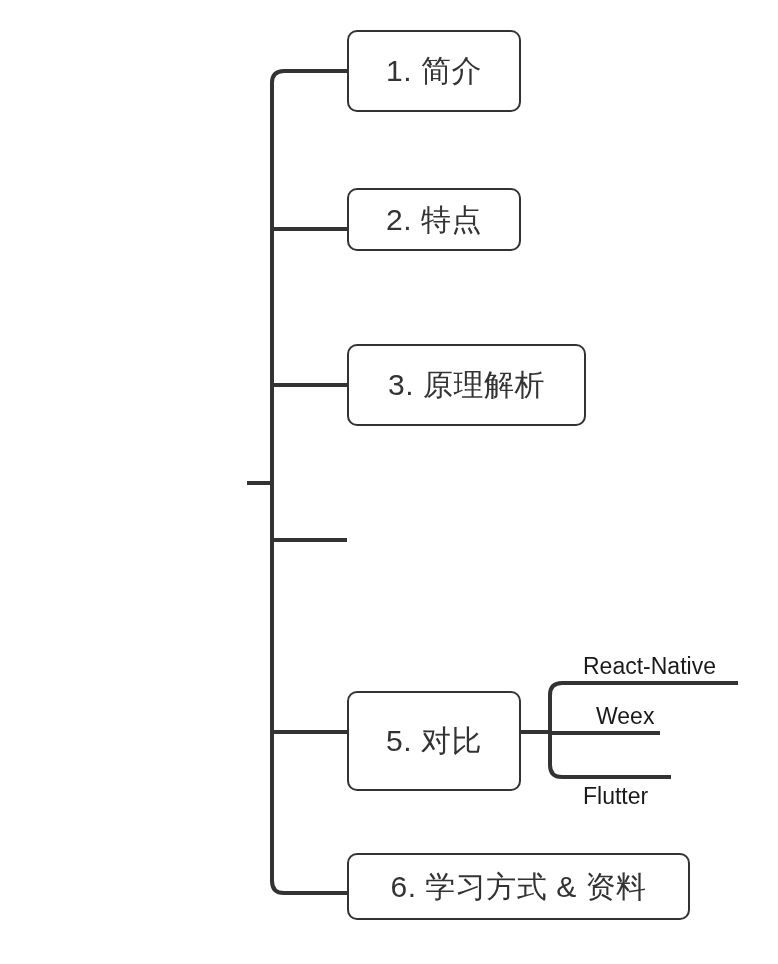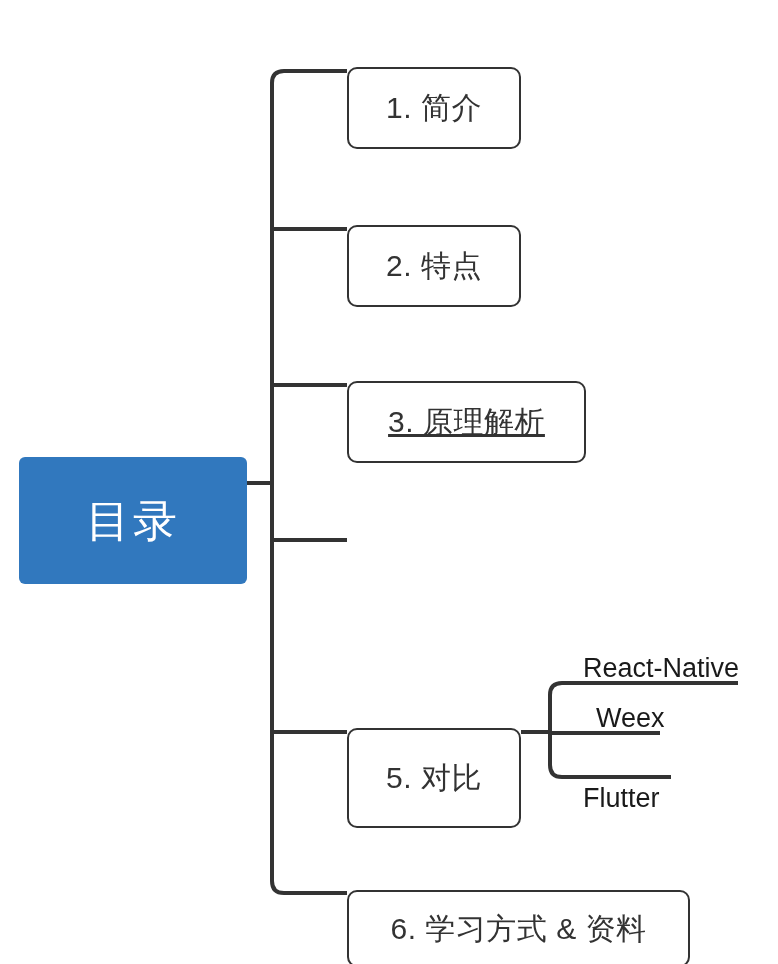--- a/index.html
+++ b/index.html
@@ -29,21 +29,20 @@
     position: absolute;
     box-sizing: border-box;
     display: flex;
     align-items: center;
     justify-content: center;
     background: #ffffff;
     border: 2px solid #333333;
     border-radius: 10px;
     color: #333333;
     white-space: nowrap;
-    margin-top: 37px;
   }
   .node-label {
     font-size: 30px;
     line-height: 1;
     letter-spacing: 0.5px;
   }
   #root-node {
     left: 19px;
     top: 420px;
     width: 228px;
@@ -53,21 +52,21 @@
     border-radius: 6px;
   }
   #root-node .node-label {
     color: #ffffff;
     font-size: 44px;
     letter-spacing: 3px;
   }
   .leaf {
     position: absolute;
     color: #1a1a1a;
-    font-size: 27px;
+    font-size: 23px;
     line-height: 1;
     white-space: nowrap;
   }
 </style>
 </head>
 <body>
 
 <div id="mindmap-canvas">
 
   <svg id="connector-layer" viewBox="0 0 778 964" width="778" height="964" xmlns="http://www.w3.org/2000/svg">
@@ -81,50 +80,47 @@
       <path d="M 272 385 L 347 385"></path>
       <path d="M 272 540 L 347 540"></path>
       <path d="M 272 732 L 347 732"></path>
 
       <path d="M 521 732 L 552 732"></path>
       <path d="M 738 683 L 562 683 Q 550 683 550 695 L 550 765 Q 550 777 562 777 L 671 777"></path>
       <path d="M 550 733 L 660 733"></path>
     </g>
   </svg>
 
-  <div class="node" id="root-node">
-    <span class="node-label">目录</span>
-  </div>
 
   <div class="node" style="left:347px; top:30px; width:174px; height:82px;">
     <span class="node-label">1. 简介</span>
   </div>
 
-  <div class="node" style="left:347px; top:188px; width:174px; height:82px;">
+  <div class="node" style="left:347px; top:188px; width:174px; height:63px;">
     <span class="node-label">2. 特点</span>
   </div>
 
-  <div class="node" style="left:347px; top:344px; width:239px; height:82px;text-decoration:underline;">
+  <div class="node" style="left:347px; top:344px; width:239px; height:82px;">
     <span class="node-label">3. 原理解析</span>
   </div>
 
 
   <div class="node" style="left:347px; top:691px; width:174px; height:100px;">
     <span class="node-label">5. 对比</span>
   </div>
 
   <div class="leaf" style="left:583px; top:655px;">
     <span>React-Native</span>
   </div>
 
   <div class="leaf" style="left:596px; top:705px;">
     <span>Weex</span>
   </div>
 
   <div class="leaf" style="left:583px; top:785px;">
     <span>Flutter</span>
   </div>
 
-  <div class="node" style="left:347px; top:853px; width:343px; height:77px;">
+  <div class="node" style="left:347px; top:853px; width:343px; height:67px;">
     <span class="node-label">6. 学习方式 &amp; 资料</span>
   </div>
 
 </div>
 
 </body></html>

